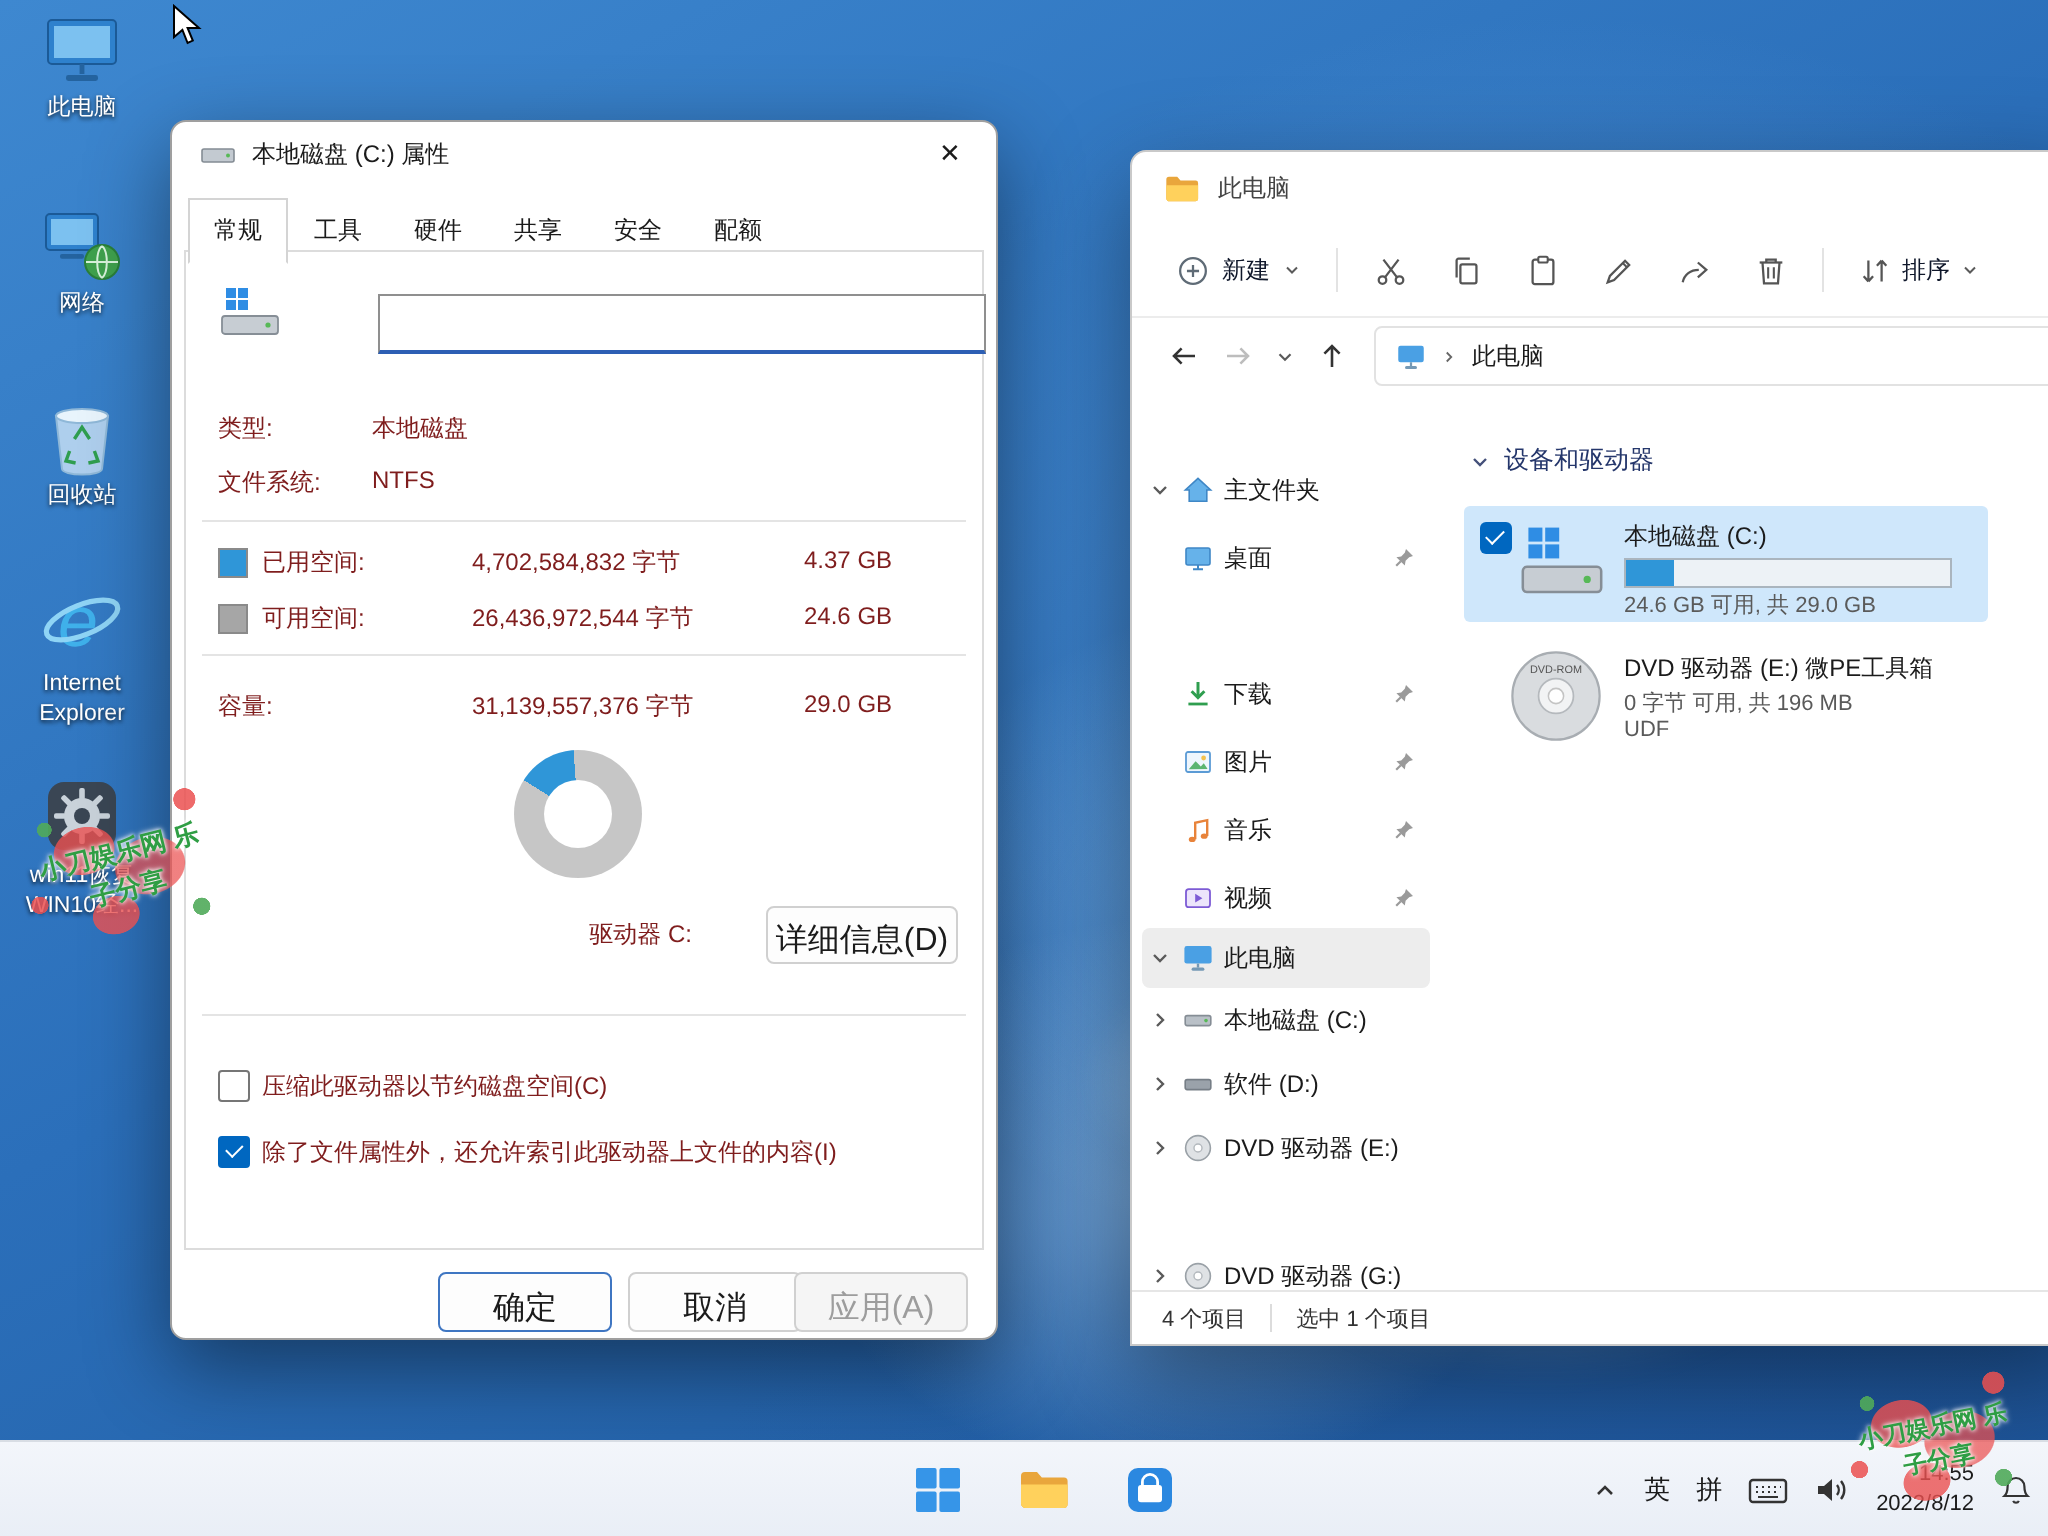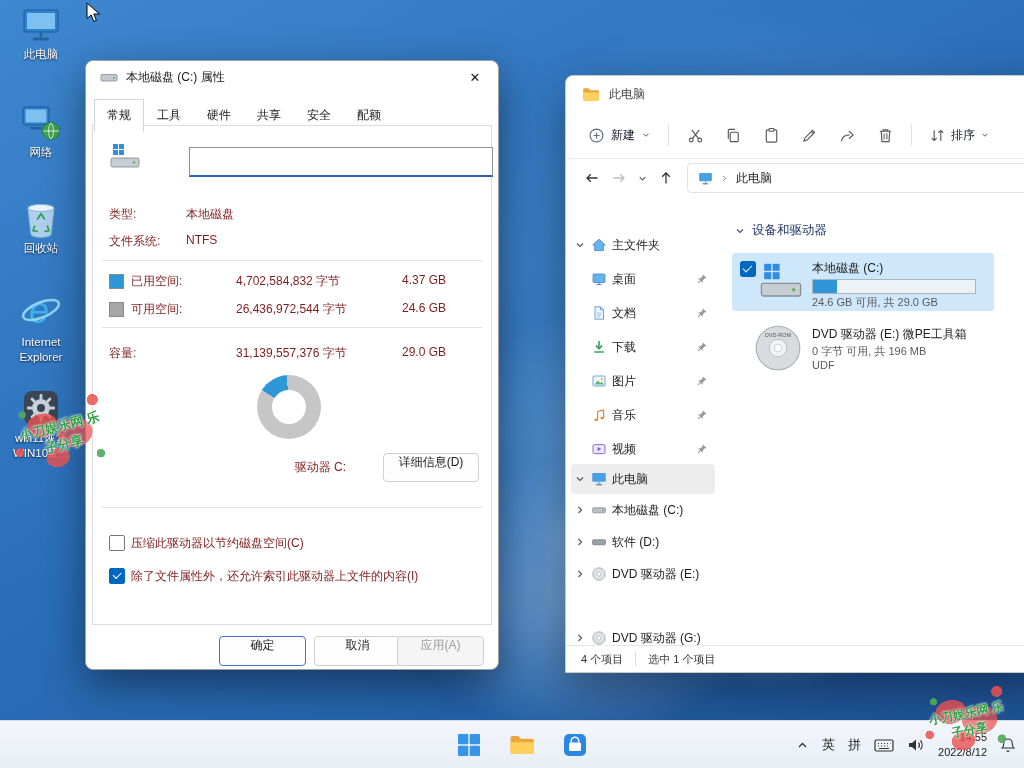--- a/index.html
+++ b/index.html
@@ -39,21 +39,21 @@
   .hr{position:absolute;left:15px;right:15px;height:1px;background:#e4e4e4}
   .flabel{position:absolute;font-size:12px;color:#7f1d1d}
   .rt{text-align:left}
   .volinput{position:absolute;left:103px;top:86px;width:290px;height:27px;border:1px solid #8f8f8f;
        border-bottom:2px solid #2d5fb4;font-size:12px;padding:0 6px;outline:none;background:#fff}
   .cbx{position:absolute;width:14px;height:14px;border:1px solid #767676;border-radius:2px;background:#fff}
   .cbx.on{background:#0067c0;border-color:#0067c0}
   .cbx.on::after{content:"";position:absolute;left:2.5px;top:3px;width:7px;height:3.5px;
        border-left:1.7px solid #fff;border-bottom:1.7px solid #fff;transform:rotate(-45deg)}
   .btn{position:absolute;width:85px;height:28px;background:#fdfdfd;border:1px solid #d0d0d0;
-       border-radius:4px;font-size:12px;display:flex;align-items:flex-start;justify-content:center;color:#1b1b1b}
+       border-radius:4px;font-size:16px;display:flex;align-items:flex-end;justify-content:center;color:#1b1b1b}
   .btn.primary{border:1.6px solid #3f76c2}
   .btn.disabled{color:#9d9d9d;background:#f5f5f5}
   .donut{position:absolute;left:171px;top:314px;width:64px;height:64px;border-radius:50%}
   .donut .hole{position:absolute;left:15px;top:15px;width:34px;height:34px;border-radius:50%;background:#fff}
   .legend{position:absolute;width:13px;height:13px;border:1px solid #8a8a8a}
 
   
   .exp{position:absolute;left:565px;top:75px;width:480px;height:596px;background:#fff;
        border:1px solid #c9c9c9;border-radius:8px 8px 0 0;box-shadow:0 16px 48px rgba(0,0,0,.4);
        z-index:10;overflow:hidden}
@@ -309,35 +309,20 @@
           <path d="M5.5 13.6h5M8 11.5v2.1" stroke="#3f87c6" stroke-width="1"></path>
         </svg>
       <span class="slbl">桌面</span>
       <span class="spin">
           <svg width="12" height="12" viewBox="0 0 12 12">
             <path d="M7 1.5 10.5 5 8.6 5.6 6.8 7.4 6.4 9.8 2.2 5.6 4.6 5.2 6.4 3.4Z" fill="#9a9a9a"></path>
             <path d="M2.1 9.9 4.4 7.6" stroke="#9a9a9a" stroke-width="1.1"></path>
           </svg>
         </span>
     </div>
-    <div class="srow" style="top:100px">
-      <span style="width:12px"></span>
-      <svg width="16" height="16" viewBox="0 0 16 16">
-          <path d="M4 1.8h5.5l3 3v9.4H4Z" fill="#eef6fd" stroke="#5b9bd5" stroke-width=".9"></path>
-          <path d="M9.5 1.8v3h3" fill="none" stroke="#5b9bd5" stroke-width=".9"></path>
-          <path d="M5.8 8h4.4M5.8 10h4.4M5.8 12h3" stroke="#8fbde4" stroke-width=".9"></path>
-        </svg>
-      <span class="slbl">文档</span>
-      <span class="spin">
-          <svg width="12" height="12" viewBox="0 0 12 12">
-            <path d="M7 1.5 10.5 5 8.6 5.6 6.8 7.4 6.4 9.8 2.2 5.6 4.6 5.2 6.4 3.4Z" fill="#9a9a9a"></path>
-            <path d="M2.1 9.9 4.4 7.6" stroke="#9a9a9a" stroke-width="1.1"></path>
-          </svg>
-        </span>
-    </div>
     <div class="srow" style="top:134px">
       <span style="width:12px"></span>
       <svg width="16" height="16" viewBox="0 0 16 16">
           <path d="M8 2v7.5" stroke="#2f9e4f" stroke-width="1.5"></path>
           <path d="M4.8 6.6 8 9.8l3.2-3.2" fill="none" stroke="#2f9e4f" stroke-width="1.5"></path>
           <path d="M3.2 13h9.6" stroke="#2f9e4f" stroke-width="1.4"></path>
         </svg>
       <span class="slbl">下载</span>
       <span class="spin">
           <svg width="12" height="12" viewBox="0 0 12 12">

